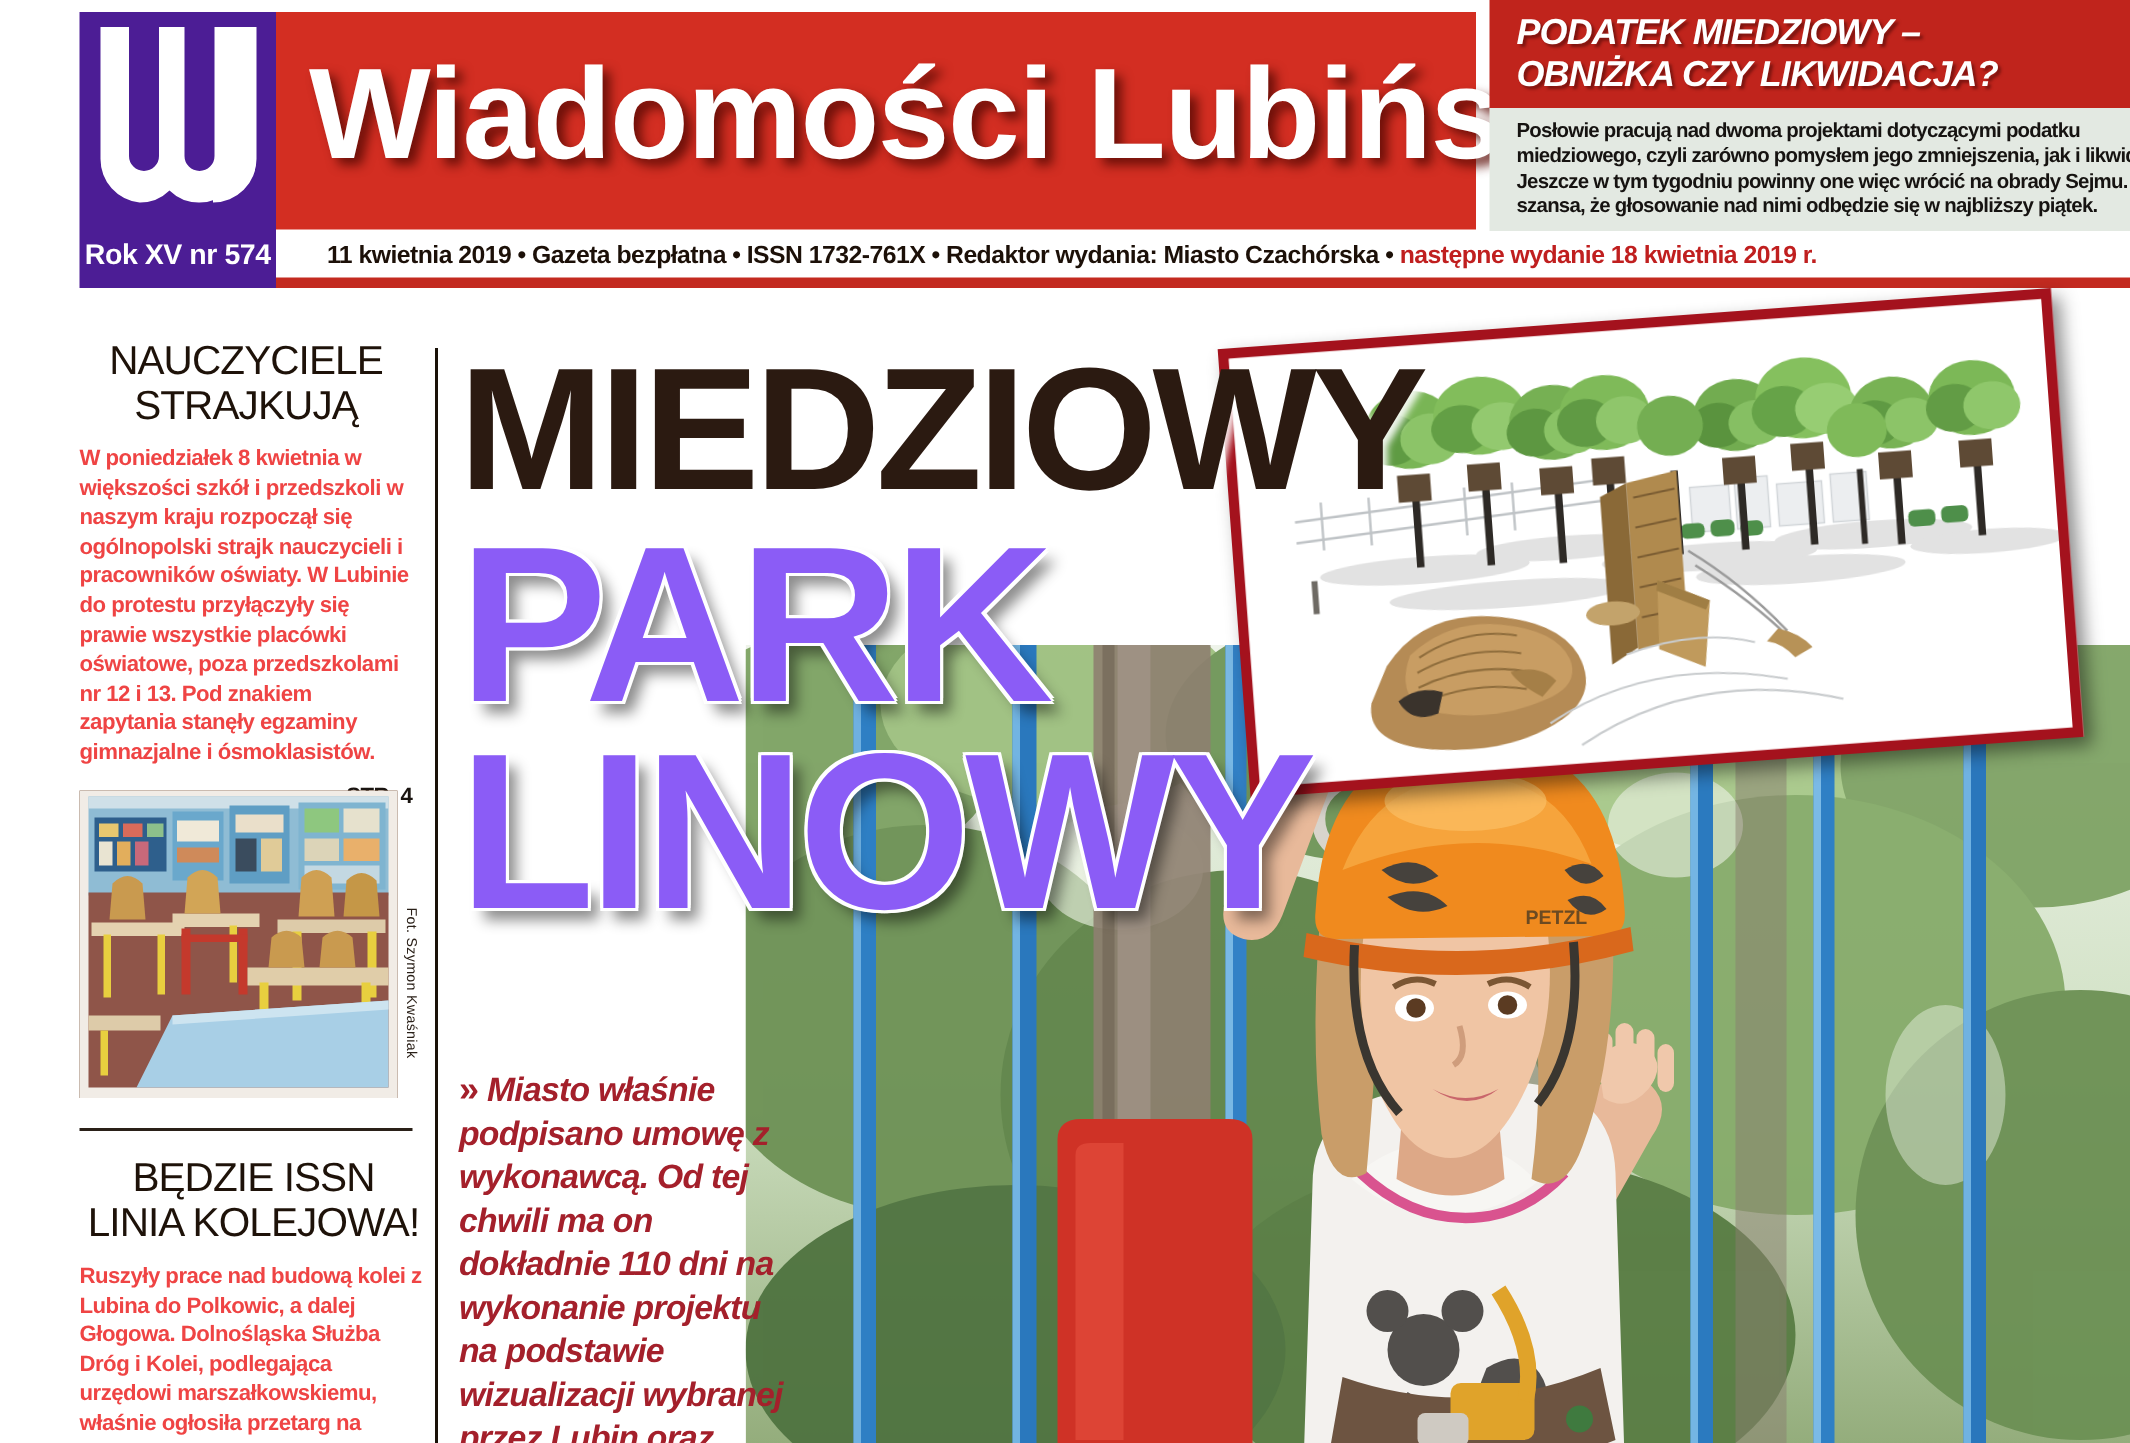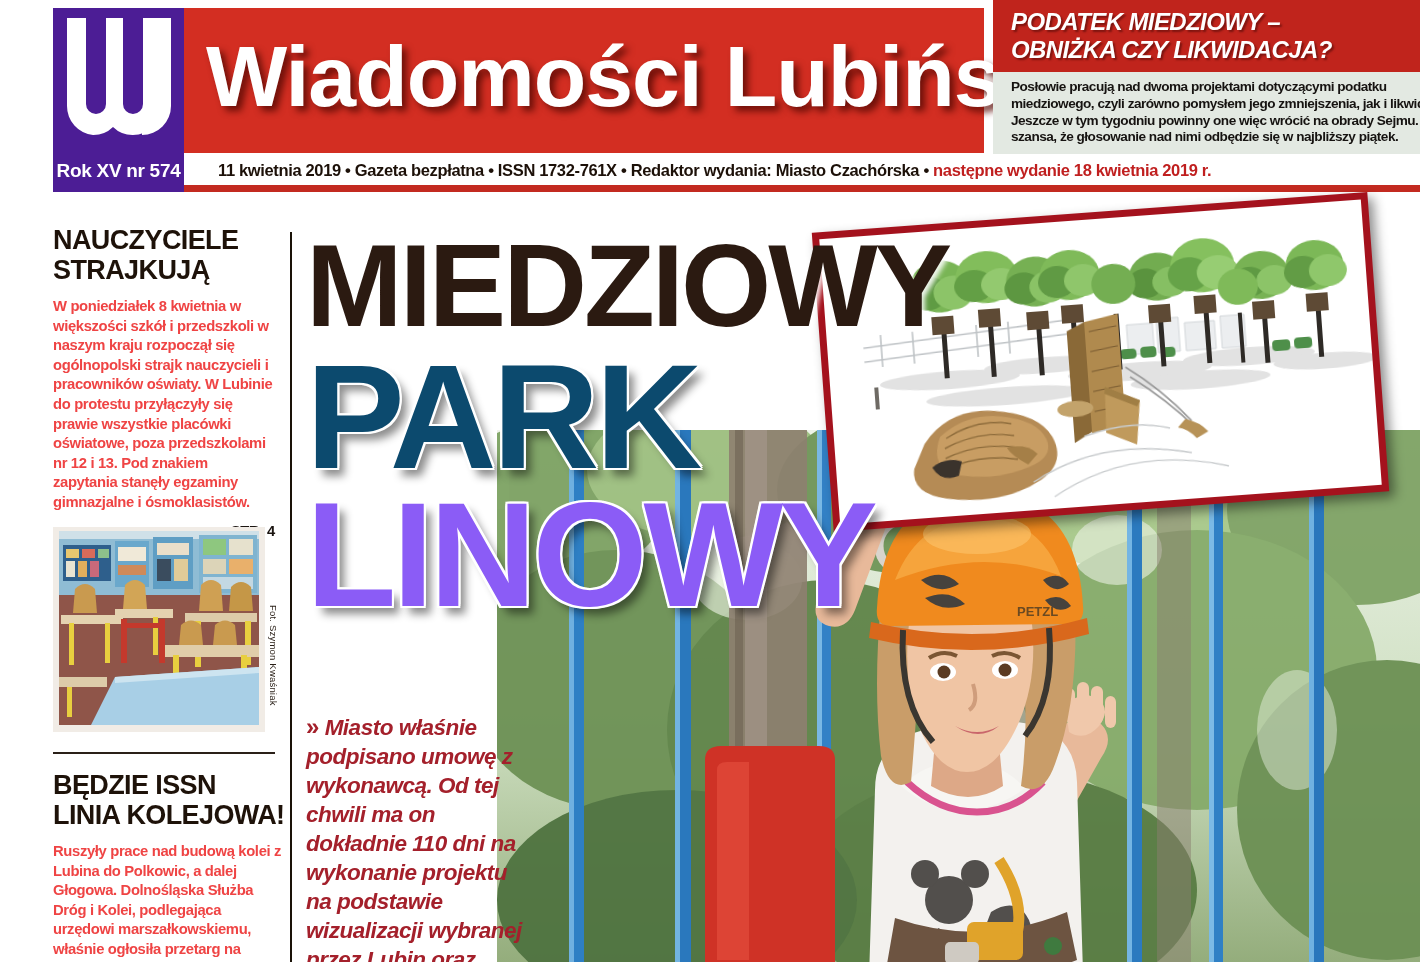--- a/index.html
+++ b/index.html
@@ -84,24 +84,25 @@
   }
 
   
   .col-divider {
     position:absolute; left:290px; top:232px; width:2px; height:730px;
     background:#1a1208;
   }
   .left-col { position:absolute; left:53px; top:225px; width:222px; }
 
   .art-head {
-    font-weight:bold; color:#1E1209;
+    font-weight:normal; color:#1E1209;
     font-size:27px; line-height:30px;
     letter-spacing:-0.6px;
     margin-bottom:12px;
+    text-align:center;
   }
   .art-body {
     font-weight:bold; color:#ef4444;
     font-size:14.8px; line-height:19.6px;
     letter-spacing:-0.35px;
   }
   .art-str {
     text-align:right; font-weight:bold; font-size:14.8px;
     color:#1a1410; margin-top:10px; letter-spacing:-0.3px;
   }
@@ -127,21 +128,21 @@
   .headline-wrap { position:absolute; left:306px; top:232px; width:1000px; }
   .hl1 {
     font-weight:bold; font-size:116px; line-height:108px;
     color:#2B1A11; letter-spacing:-3px;
     font-family:"Liberation Sans", sans-serif;
     text-shadow: 3px 4px 5px rgba(255,255,255,.9);
     position:relative; z-index:6;
   }
   .hl2 {
     font-weight:bold; font-size:148px; line-height:138px;
-    color:#0c4a6e; letter-spacing:-4px;
+    color:#8b5cf6; letter-spacing:-4px;
     font-family:"Liberation Sans", sans-serif;
     position:relative; z-index:6;
     text-shadow:
       2px 0 0 #fff, -2px 0 0 #fff, 0 2px 0 #fff, 0 -2px 0 #fff,
       2px 2px 0 #fff, -2px 2px 0 #fff, 2px -2px 0 #fff, -2px -2px 0 #fff,
       7px 8px 9px rgba(0,0,0,.45);
     margin-top:8px;
   }
   .hl3 {
     font-weight:bold; font-size:148px; line-height:138px;

